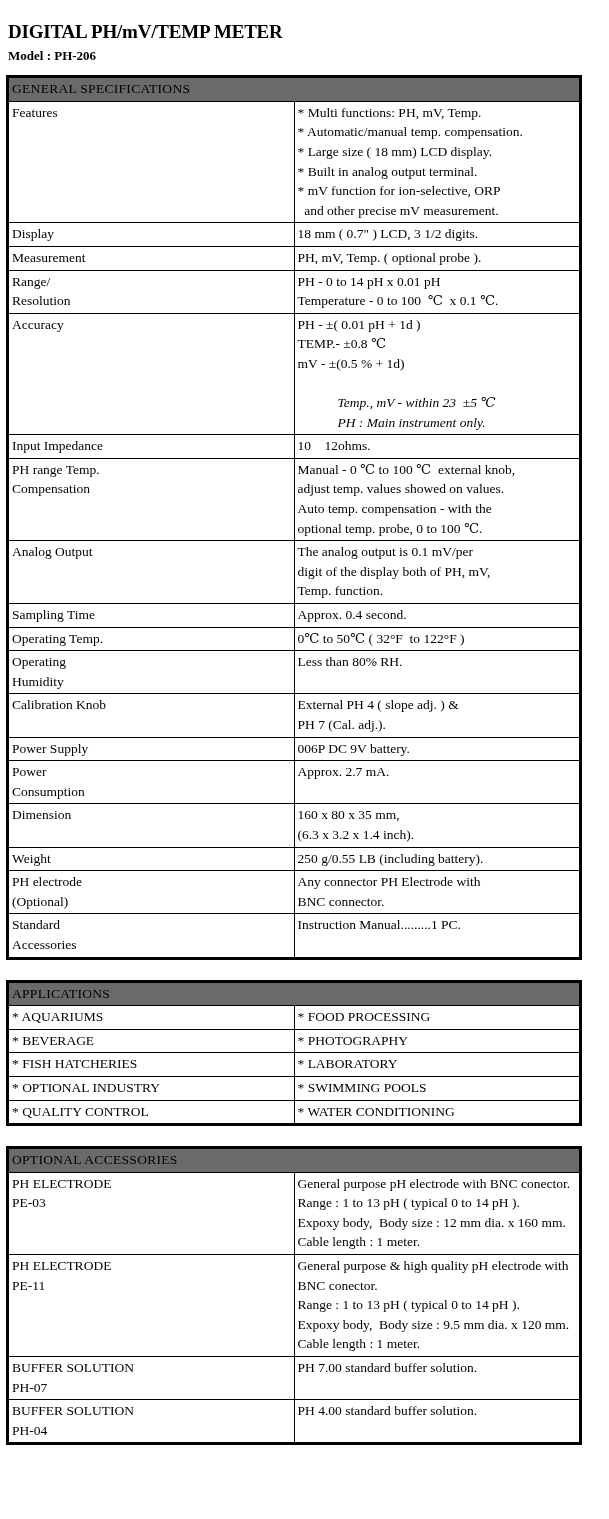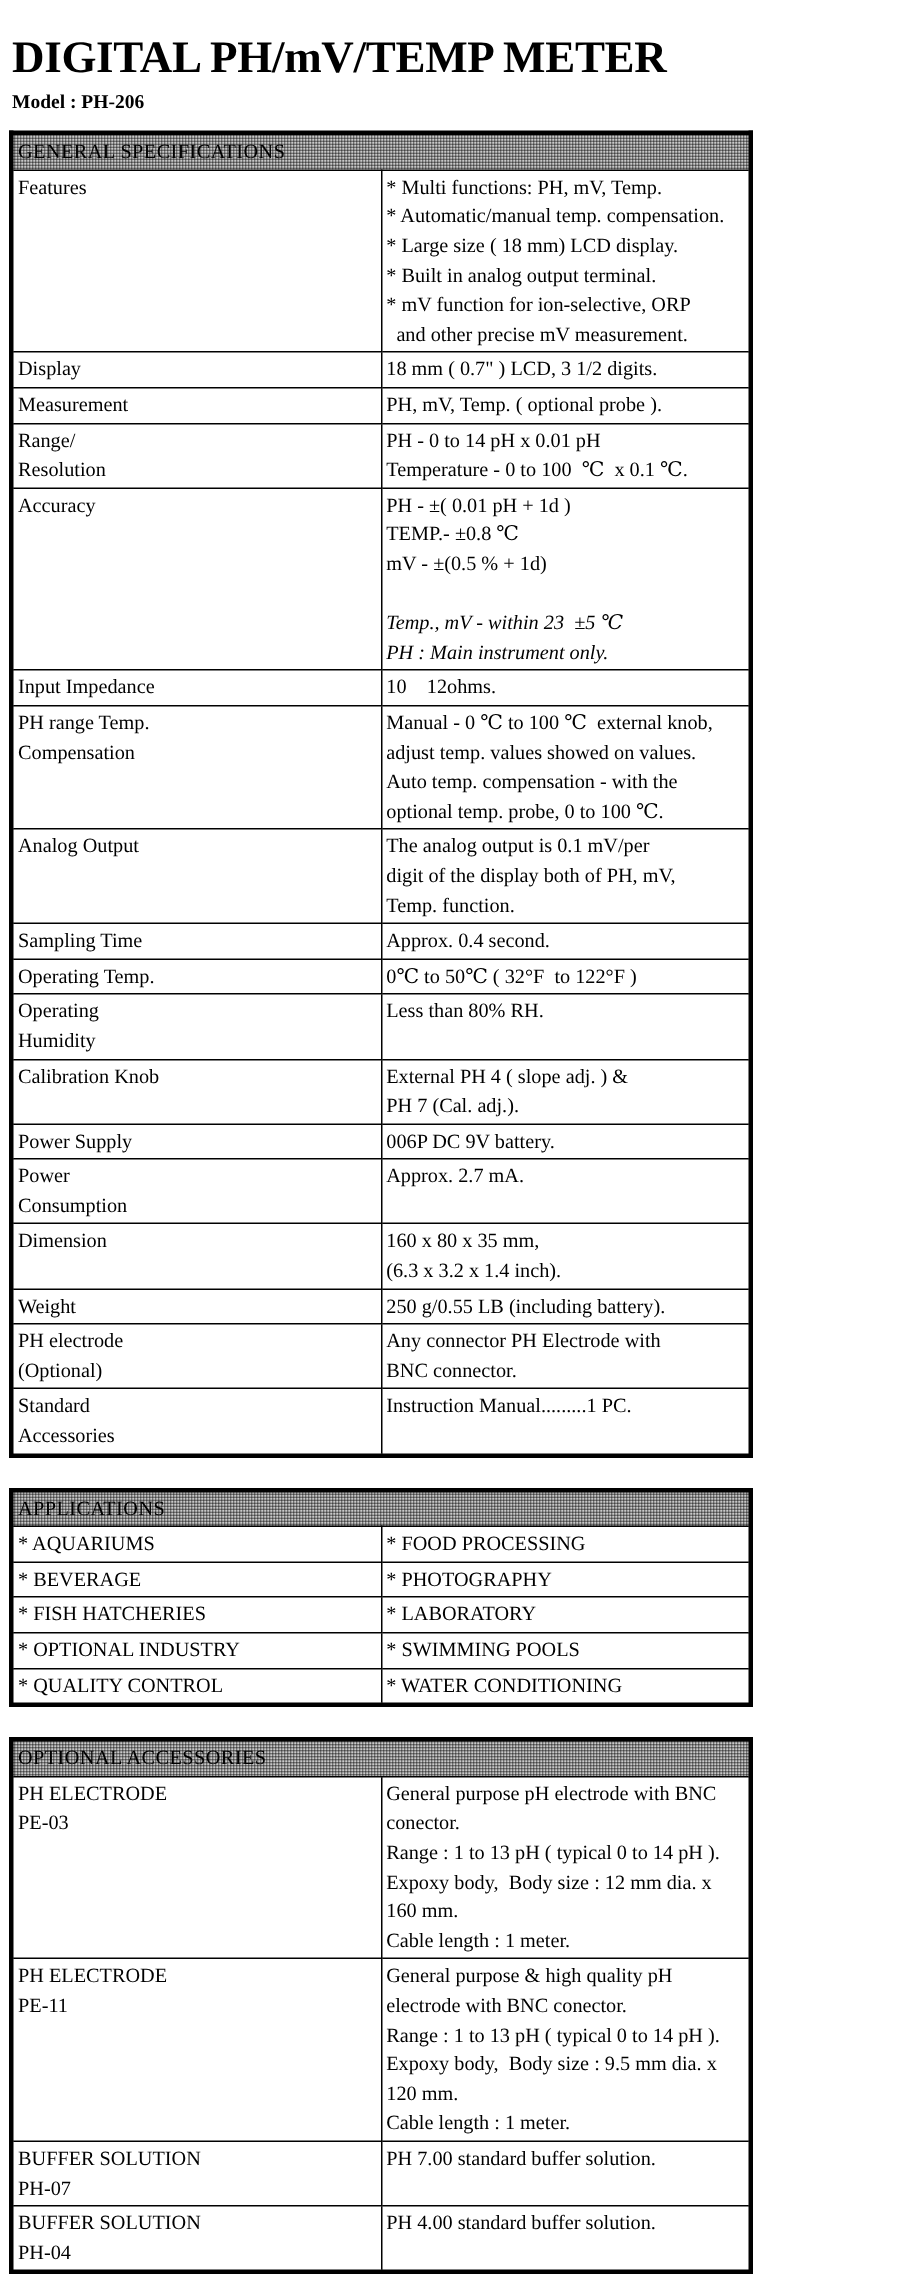--- a/index.html
+++ b/index.html
@@ -13,34 +13,34 @@
     font-family: "Liberation Serif", "DejaVu Serif", serif;
     color: #000000;
     -webkit-font-smoothing: none;
   }
   .page {
     width: 609px;
     box-sizing: border-box;
     padding: 22px 6px 0 6px;
   }
   .doc-title {
-    font-size: 30px;
+    font-size: 19px;
     font-weight: bold;
     letter-spacing: -0.2px;
     line-height: 1.1;
     margin: 0 0 6px 2px;
   }
   .doc-subtitle {
     font-size: 13px;
     font-weight: bold;
     line-height: 1.1;
     margin: 0 0 12px 2px;
   }
   table.spec {
-    width: 496px;
+    width: 576px;
     border-collapse: collapse;
     border: 3px solid #000;
     table-layout: fixed;
     margin-bottom: 20px;
     background: #fff;
   }
   table.spec td, table.spec th {
     border: 1px solid #000;
     vertical-align: top;
     padding: 1px 3px 2px 3px;
@@ -61,21 +61,21 @@
     letter-spacing: 0.3px;
     padding-top: 2px;
     padding-bottom: 2px;
     height: 19px;
   }
   td.label-col { width: 128px; }
   table.apps td { width: 50%; margin-left: 28px; }
   table.apps td.app-left { width: 290px; }
   td.acc-label { width: 152px; }
   .line { display: block; white-space: pre-wrap; }
-  .line.ital { font-style: italic; }
+  .line.ital { font-style: italic; margin-left: 40px; }
   .line.blank { height: 19.6px; }
 </style>
 </head>
 <body>
 
 <div class="page">
 
   <h1 class="doc-title">DIGITAL PH/mV/TEMP METER</h1>
   <h2 class="doc-subtitle">Model : PH-206</h2>
 

